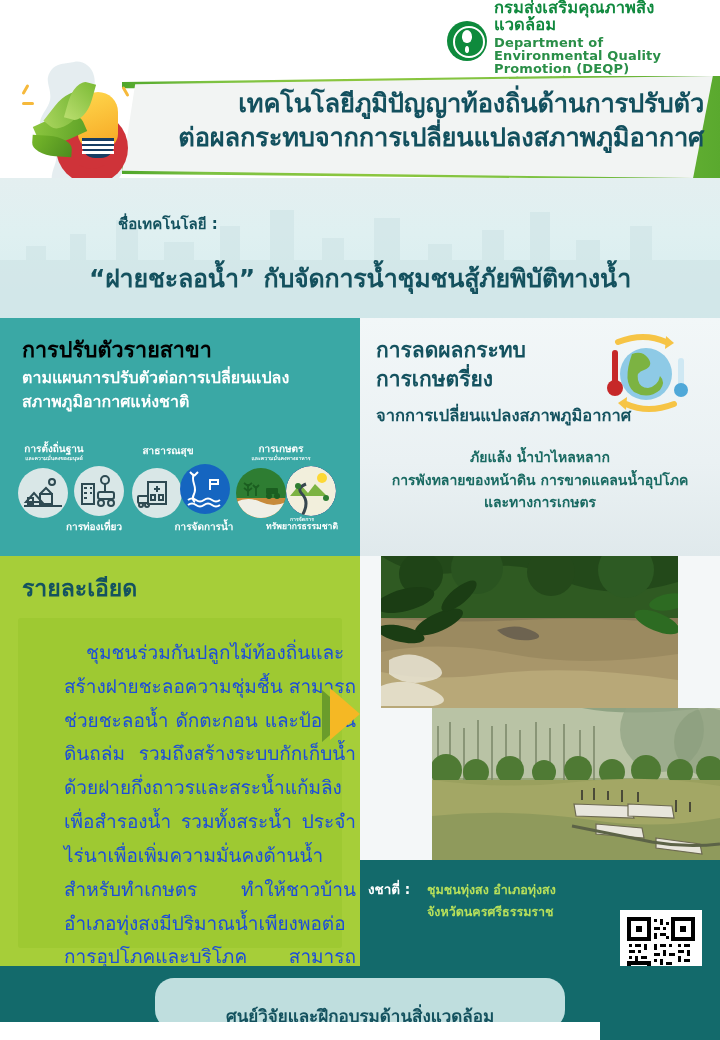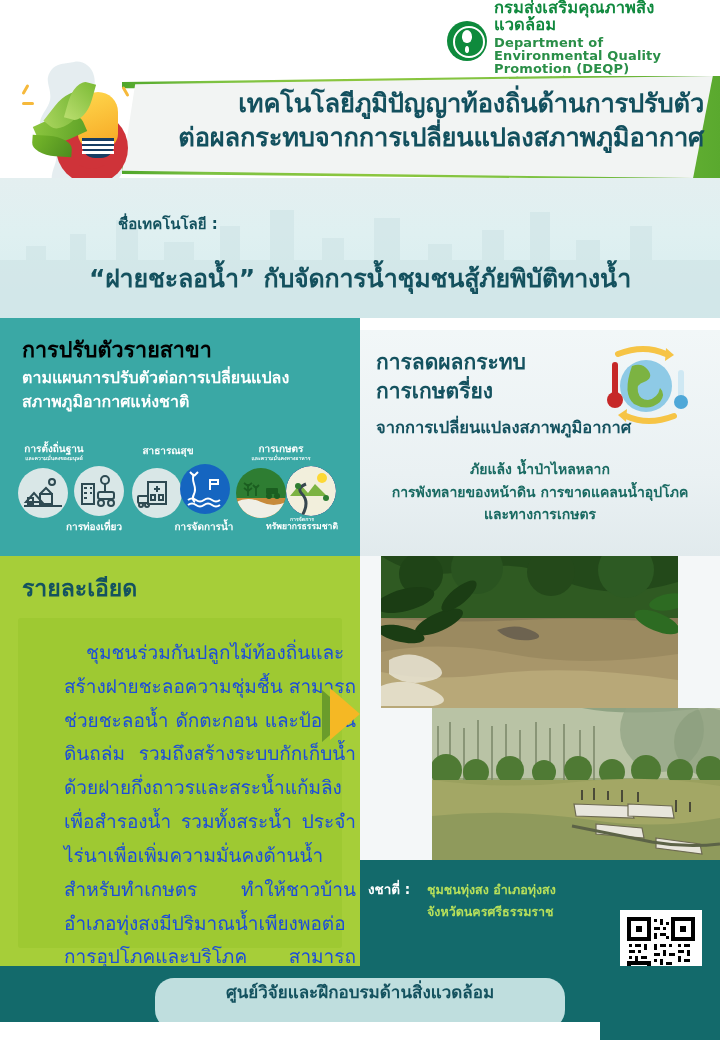--- a/index.html
+++ b/index.html
@@ -55,21 +55,21 @@
   .pl-title{position:absolute;left:22px;top:14px;width:320px;color:#000000;font-weight:bold;font-size:21.5px;}
   .pl-sub{position:absolute;left:22px;top:48px;width:328px;color:#ffffff;font-weight:bold;font-size:16px;line-height:1.52;}
 
   .icons{position:absolute;left:0;top:132px;width:360px;height:100px;}
   .ic{position:absolute;width:50px;height:50px;border-radius:50%;}
   .ic-lab{position:absolute;text-align:center;color:#ffffff;font-weight:bold;line-height:1.05;}
   .ic-lab .b{font-size:10px;display:block;}
   .ic-lab .s{font-size:5.2px;display:block;font-weight:bold;opacity:.92;margin-top:1px;}
 
   .panel-right{position:absolute;left:360px;top:318px;width:360px;height:262px;
-               background:linear-gradient(180deg,#f2f7f8 0%,#eaf1f3 55%,#dde7ea 100%);margin-top:12px;}
+               background:linear-gradient(180deg,#f2f7f8 0%,#eaf1f3 55%,#dde7ea 100%);}
   .pr-title{position:absolute;left:16px;top:18px;width:215px;color:#14525f;font-weight:bold;font-size:21px;line-height:1.36;}
   .pr-sub{position:absolute;left:16px;top:84px;width:330px;color:#14525f;font-weight:bold;font-size:16.5px;}
   .pr-risk{position:absolute;left:6px;top:128px;width:348px;text-align:center;color:#196a62;
            font-weight:bold;font-size:14px;line-height:1.62;}
   .globe-ic{position:absolute;right:22px;top:14px;width:108px;height:84px;}
 
   
   .detail{position:absolute;left:0;top:556px;width:360px;height:410px;background:#a6ce39;}
   .detail-inner{position:absolute;left:18px;top:62px;width:324px;height:330px;background:#9ec932;border-radius:3px;}
   .detail-title{position:absolute;left:22px;top:14px;color:#14525f;font-weight:bold;font-size:23px;}
@@ -87,21 +87,21 @@
   .ph-right-bg{position:absolute;left:360px;top:556px;width:360px;height:304px;background:#f4f7f8;}
 
   .bottomteal{position:absolute;left:360px;top:860px;width:360px;height:180px;background:#136a6b;}
   .loc-label{position:absolute;left:368px;top:878px;font-size:13.5px;font-weight:bold;color:#ffffff;}
   .loc-val{position:absolute;left:427px;top:879px;width:200px;font-size:12.5px;font-weight:bold;color:#b8e05a;line-height:1.75;}
   .qr-box{position:absolute;left:620px;top:910px;width:82px;height:82px;background:#ffffff;padding:5px;box-sizing:border-box;}
   .qr-cap{position:absolute;left:612px;top:1000px;width:98px;text-align:center;font-size:9px;font-weight:bold;color:#a9d65a;}
 
   .footer{position:absolute;left:0;top:966px;width:720px;height:74px;background:#136a6b;}
   .footer-pill{position:absolute;left:155px;top:978px;width:410px;height:51px;border-radius:19px;background:#bfdede;
-               display:flex;align-items:flex-start;justify-content:center;}
+               display:flex;align-items:flex-end;justify-content:center;}
   .footer-pill span{font-size:17px;font-weight:bold;color:#14525f;}
   .footer-white{position:absolute;left:0;top:1022px;width:600px;height:18px;background:#ffffff;}
 </style>
 </head>
 <body>
 
 <div id="poster">
 
   <div class="header">
 

